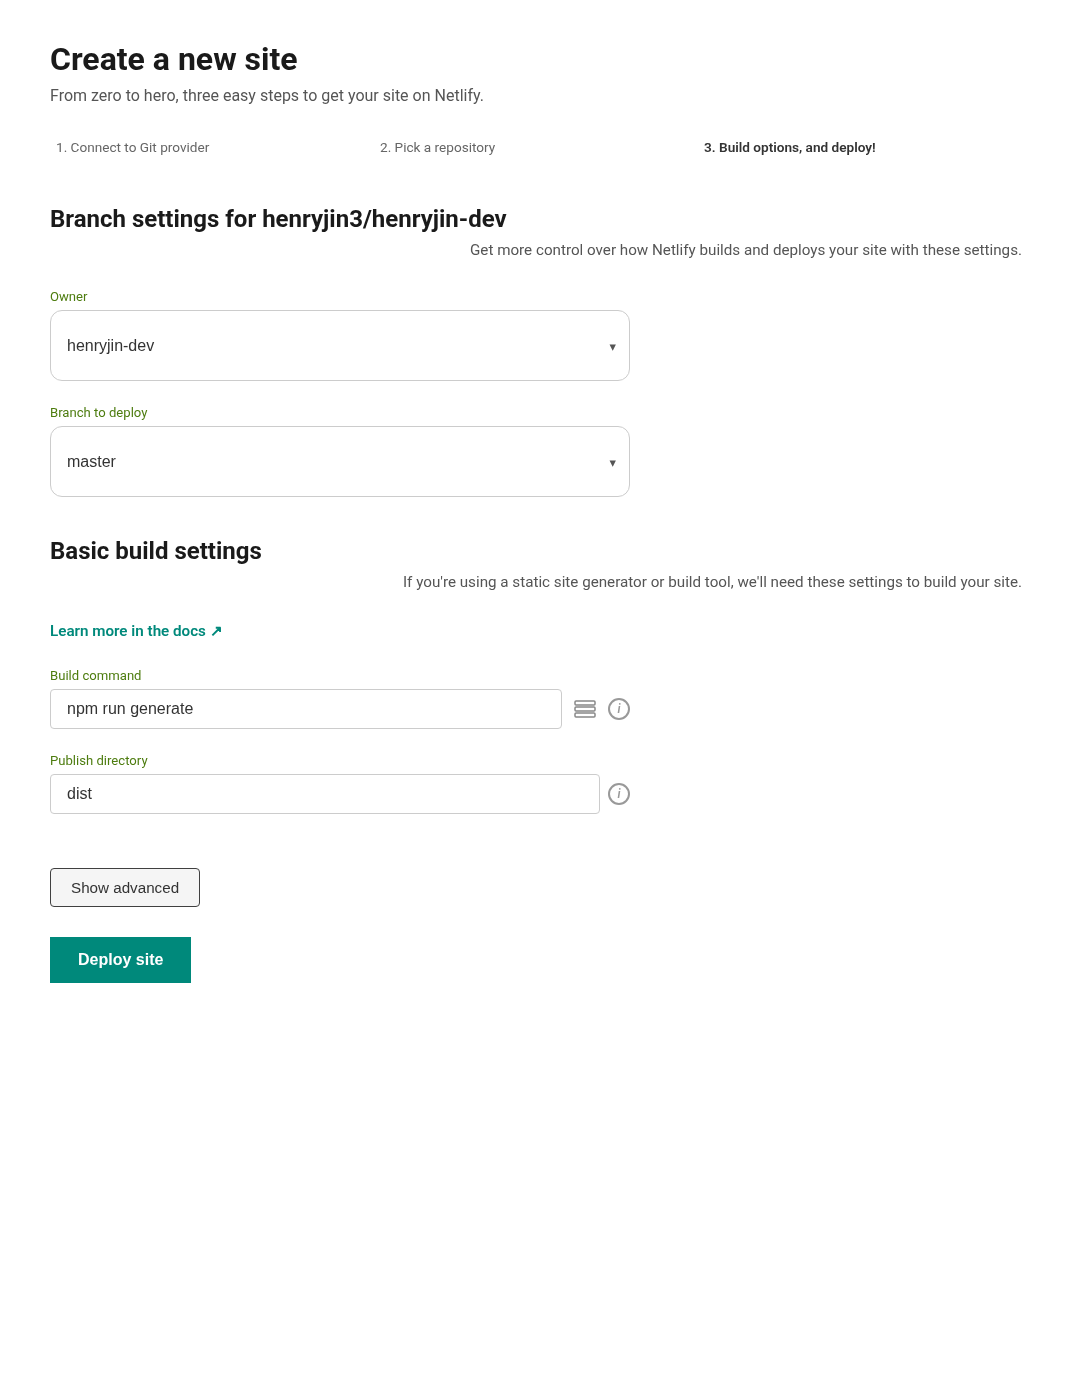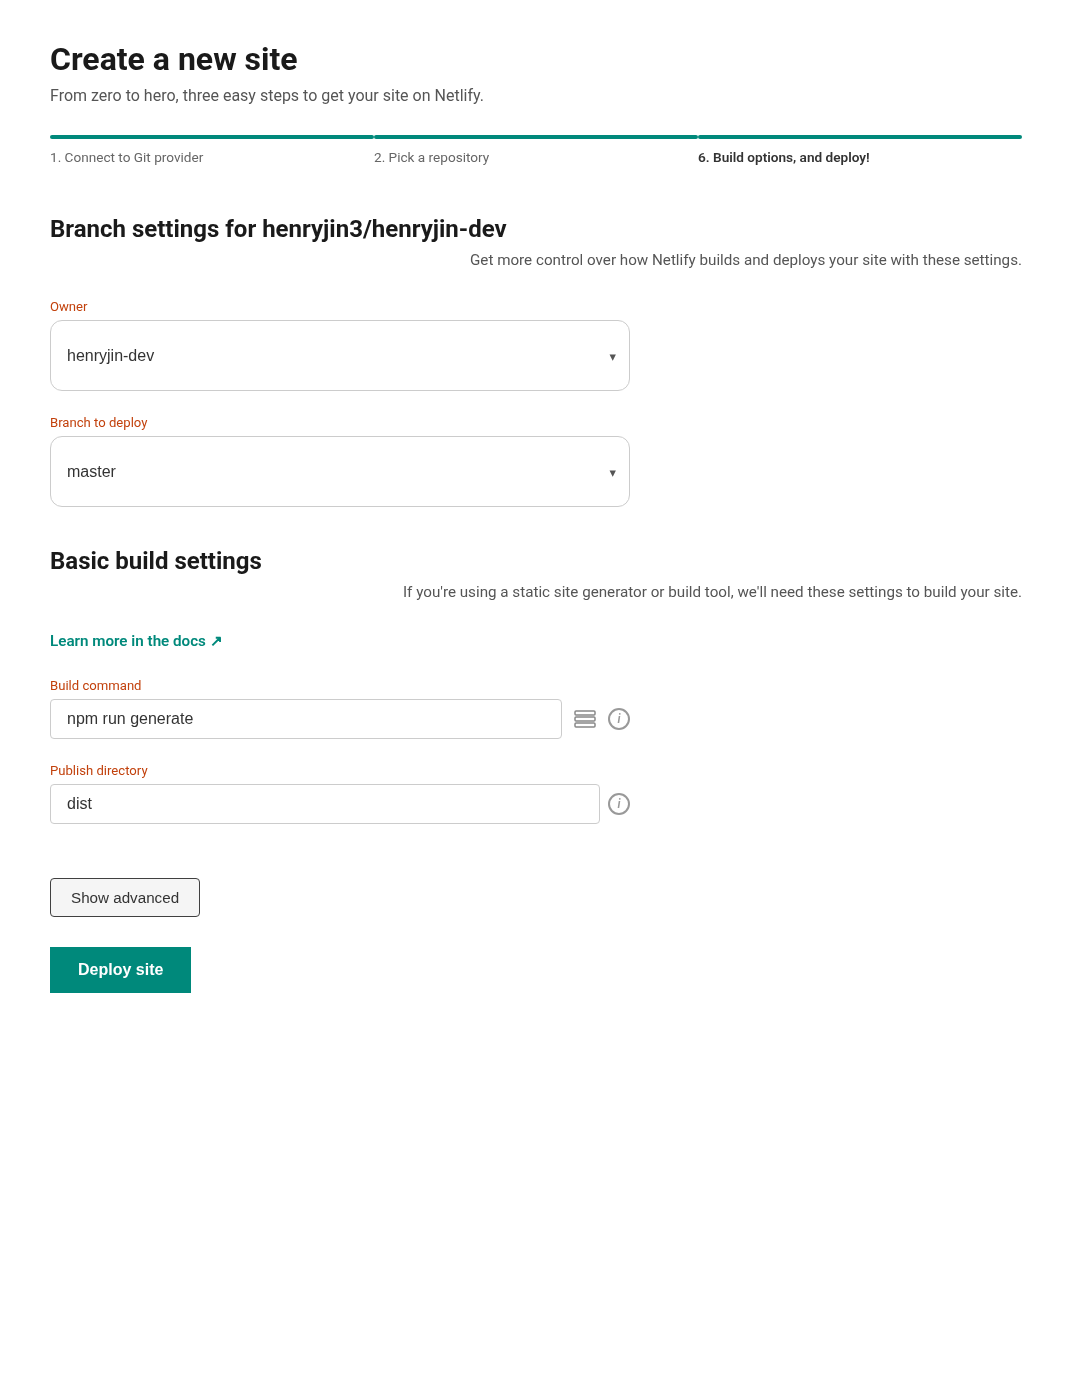--- a/index.html
+++ b/index.html
@@ -33,21 +33,21 @@
     
     .steps-container {
       display: flex;
       gap: 0;
       margin-bottom: 50px;
     }
 
     .step {
       flex: 1;
       display: flex;
-      flex-direction: column;
+      flex-direction: row;
       gap: 6px;
     }
 
     .step-bar {
       height: 4px;
       border-radius: 2px;
     }
 
     .step-bar.completed {
       background-color: #00897b;
@@ -84,21 +84,21 @@
     }
 
     
     .field-group {
       margin-bottom: 24px;
       max-width: 580px;
     }
 
     .field-label {
       font-size: 0.82rem;
-      color: #c2410c;
+      color: #4d7c0f;
       margin-bottom: 6px;
       display: block;
     }
 
     .select-wrapper {
       position: relative;
       max-width: 580px;
     }
 
     .select-field {
@@ -219,21 +219,21 @@
   <div class="step">
     <div class="step-bar completed"></div>
     <span class="step-label">1. Connect to Git provider</span>
   </div>
   <div class="step">
     <div class="step-bar completed"></div>
     <span class="step-label">2. Pick a repository</span>
   </div>
   <div class="step">
     <div class="step-bar active"></div>
-    <span class="step-label active">6. Build options, and deploy!</span>
+    <span class="step-label active">3. Build options, and deploy!</span>
   </div>
 </div>
 
 <h2 class="section-title">Branch settings for henryjin3/henryjin-dev</h2>
 
 <p class="section-subtitle">Get more control over how Netlify builds and deploys your site with these settings.</p>
 
 <div class="field-group">
   <label class="field-label">Owner</label>
   <div class="select-wrapper">

